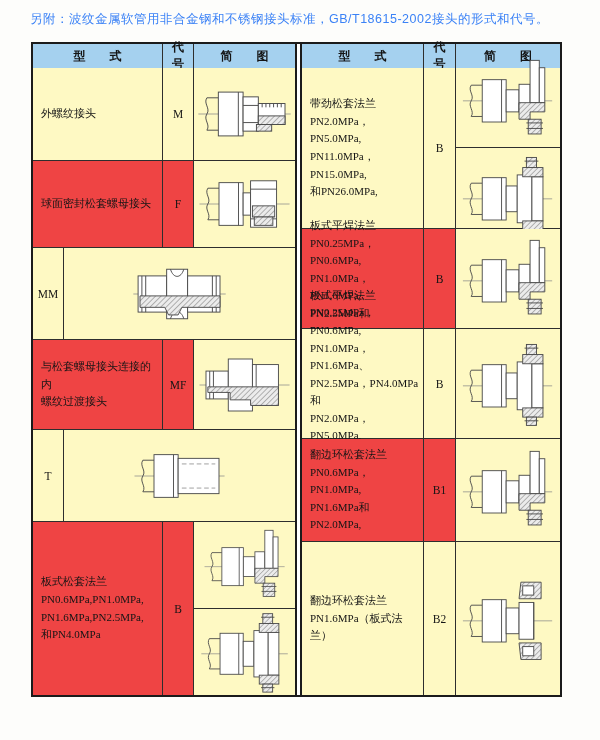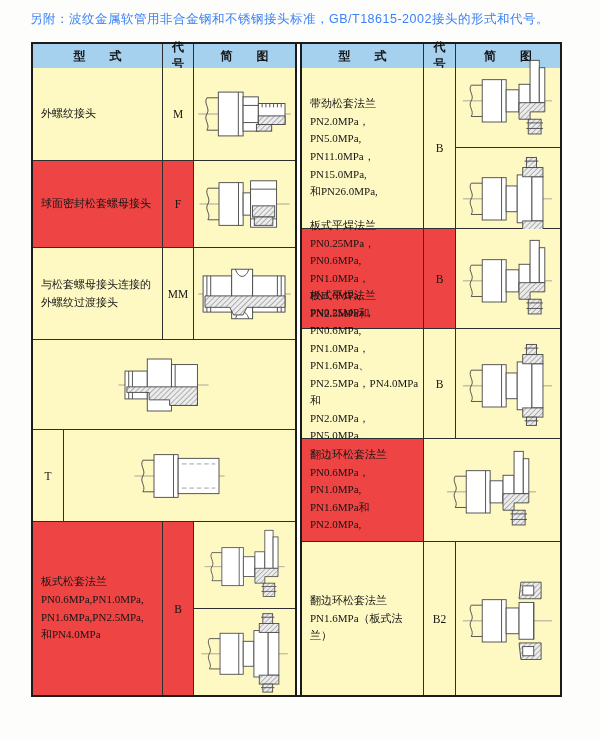--- a/index.html
+++ b/index.html
@@ -200,35 +200,38 @@
           <span class="code-text">F</span>
         </div>
       <div class="cell c-diag">
         <svg class="diag" width="96" height="78">
             <use href="#fit-f"></use>
           </svg>
       </div>
     </div>
 
     <div class="row" style="height:92px">
-      <div class="cell c-type">
-          <div class="type-text">与松套螺母接头连接的
-外螺纹过渡接头</div>
-        </div>
       <div class="cell c-code">
           <span class="code-text">MM</span>
         </div>
       <div class="cell c-diag">
         <svg class="diag" width="96" height="80">
             <use href="#fit-mm"></use>
           </svg>
       </div>
     </div>
 
     <div class="row hl" style="height:90px">
+      <div class="cell c-type">
+          <div class="type-text">与松套螺母接头连接的内
+螺纹过渡接头</div>
+        </div>
+      <div class="cell c-code">
+          <span class="code-text">MF</span>
+        </div>
       <div class="cell c-diag">
         <svg class="diag" width="96" height="78">
             <use href="#fit-mf"></use>
           </svg>
       </div>
     </div>
 
     <div class="row" style="height:92px">
       <div class="cell c-code">
           <span class="code-text">T</span>
@@ -333,20 +336,23 @@
           </svg>
       </div>
     </div>
 
     <div class="row hl" style="height:103px">
       <div class="cell c-type">
           <div class="type-text">翻边环松套法兰
 PN0.6MPa，PN1.0MPa,
 PN1.6MPa和PN2.0MPa,</div>
         </div>
+      <div class="cell c-code">
+          <span class="code-text">B1</span>
+        </div>
       <div class="cell c-diag">
         <svg class="diag" width="92" height="94">
             <use href="#flange-up"></use>
           </svg>
       </div>
     </div>
 
     <div class="row last">
       <div class="cell c-type">
           <div class="type-text">翻边环松套法兰

